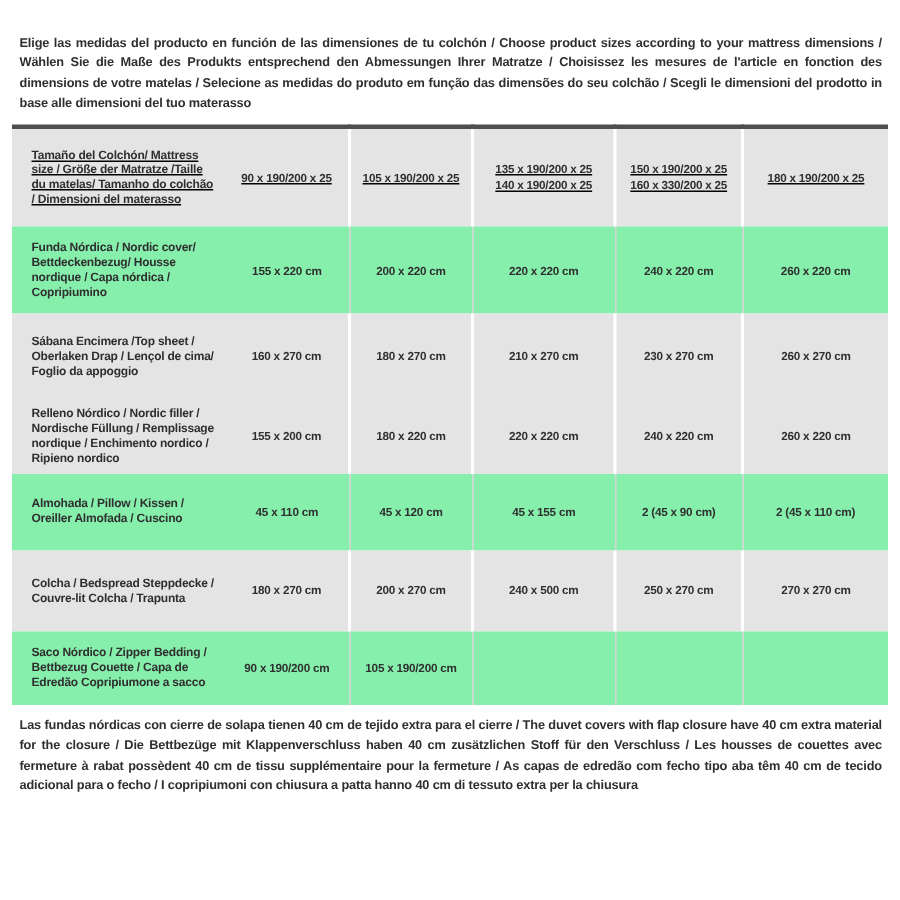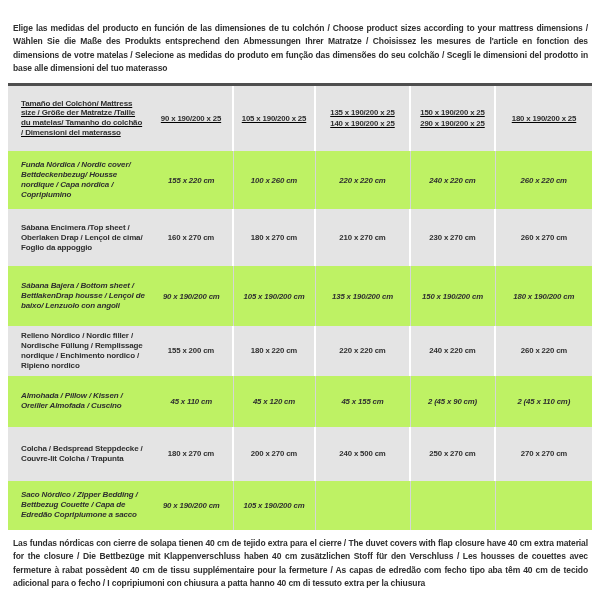--- a/index.html
+++ b/index.html
@@ -50,21 +50,21 @@
   }
   td.val {
     font-size: 7.8px;
     letter-spacing: -0.15px;
     line-height: 11px;
     text-align: center;
     white-space: pre-line;
     padding: 2px 1px;
   }
   tr.gray { background: var(--stripe); }
-  tr.white { background: #bef264; font-style: italic; }
+  tr.white { background: #86efac; }
   tr.gray td.val:not(.first) { border-left: 2px solid #ffffff; }
   tr.white td.val:not(.first) { border-left: 1px solid var(--sep-light); }
 </style>
 </head>
 <body>
 
 <div class="page">
   <p class="note intro">Elige las medidas del producto en función de las dimensiones de tu colchón / Choose product sizes according to your mattress dimensions / Wählen Sie die Maße des Produkts entsprechend den Abmessungen Ihrer Matratze / Choisissez les mesures de l'article en fonction des dimensions de votre matelas / Selecione as medidas do produto em função das dimensões do seu colchão / Scegli le dimensioni del prodotto in base alle dimensioni del tuo materasso</p>
 
   <table class="size-table">
@@ -77,46 +77,38 @@
       <col style="width:97px">
     </colgroup>
     <tbody>
         <tr class="gray" style="height: 67px; text-decoration: underline;">
           <td class="label">Tamaño del Colchón/ Mattress size / Größe der Matratze /Taille du matelas/ Tamanho do colchão / Dimensioni del materasso</td>
           <td class="val first">90 x 190/200 x 25</td>
           <td class="val">105 x 190/200 x 25</td>
           <td class="val">135 x 190/200 x 25
 140 x 190/200 x 25</td>
           <td class="val">150 x 190/200 x 25
-290 x 190/200 x 25</td>
+160 x 330/200 x 25</td>
           <td class="val">180 x 190/200 x 25</td>
         </tr>
         <tr class="white" style="height: 58px;">
           <td class="label">Funda Nórdica / Nordic cover/ Bettdeckenbezug/ Housse nordique / Capa nórdica / Copripiumino</td>
           <td class="val first">155 x 220 cm</td>
-          <td class="val">100 x 260 cm</td>
+          <td class="val">200 x 220 cm</td>
           <td class="val">220 x 220 cm</td>
           <td class="val">240 x 220 cm</td>
           <td class="val">260 x 220 cm</td>
         </tr>
         <tr class="gray" style="height: 57px; border-radius: 13px;">
           <td class="label">Sábana Encimera /Top sheet / Oberlaken Drap / Lençol de cima/ Foglio da appoggio</td>
           <td class="val first">160 x 270 cm</td>
           <td class="val">180 x 270 cm</td>
           <td class="val">210 x 270 cm</td>
           <td class="val">230 x 270 cm</td>
           <td class="val">260 x 270 cm</td>
-        </tr>
-        <tr class="white" style="height: 60px;">
-          <td class="label">Sábana Bajera / Bottom sheet / BettlakenDrap housse / Lençol de baixo/ Lenzuolo con angoli</td>
-          <td class="val first">90 x 190/200 cm</td>
-          <td class="val">105 x 190/200 cm</td>
-          <td class="val">135 x 190/200 cm</td>
-          <td class="val">150 x 190/200 cm</td>
-          <td class="val">180 x 190/200 cm</td>
         </tr>
         <tr class="gray" style="height: 43px;">
           <td class="label">Relleno Nórdico / Nordic filler / Nordische Füllung / Remplissage nordique / Enchimento nordico / Ripieno nordico</td>
           <td class="val first">155 x 200 cm</td>
           <td class="val">180 x 220 cm</td>
           <td class="val">220 x 220 cm</td>
           <td class="val">240 x 220 cm</td>
           <td class="val">260 x 220 cm</td>
         </tr>
         <tr class="white" style="height: 51px;">

